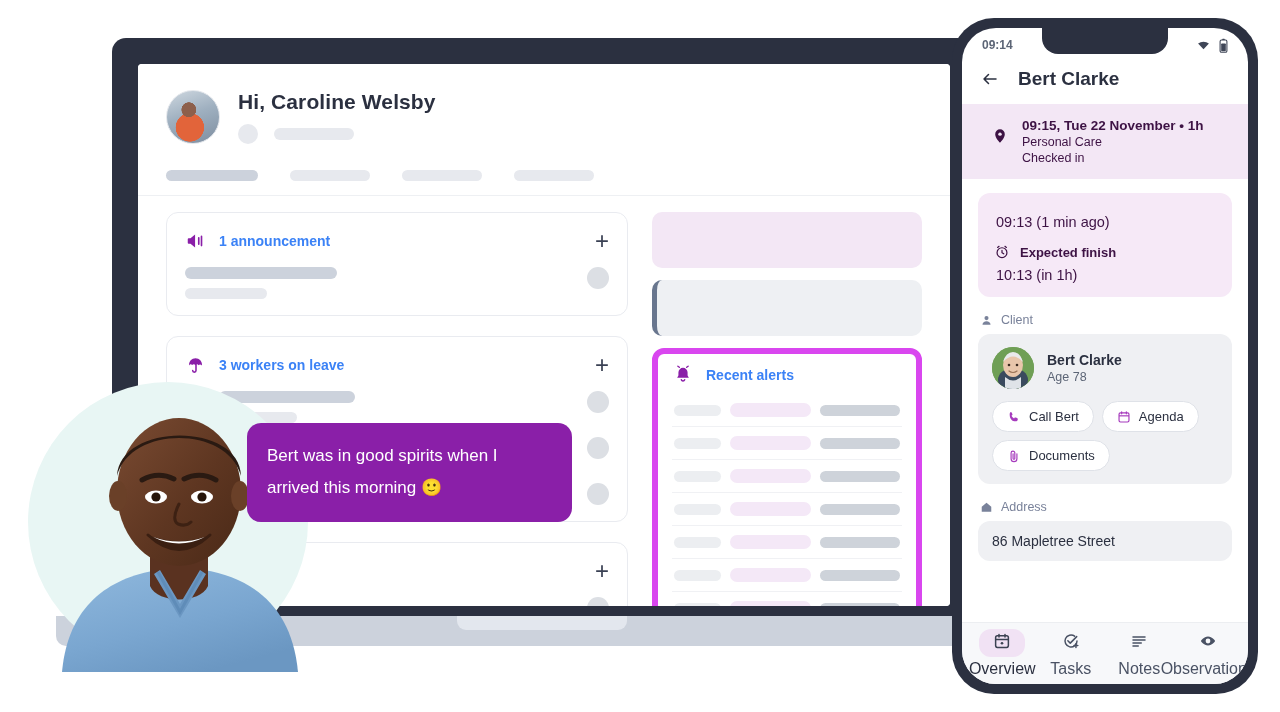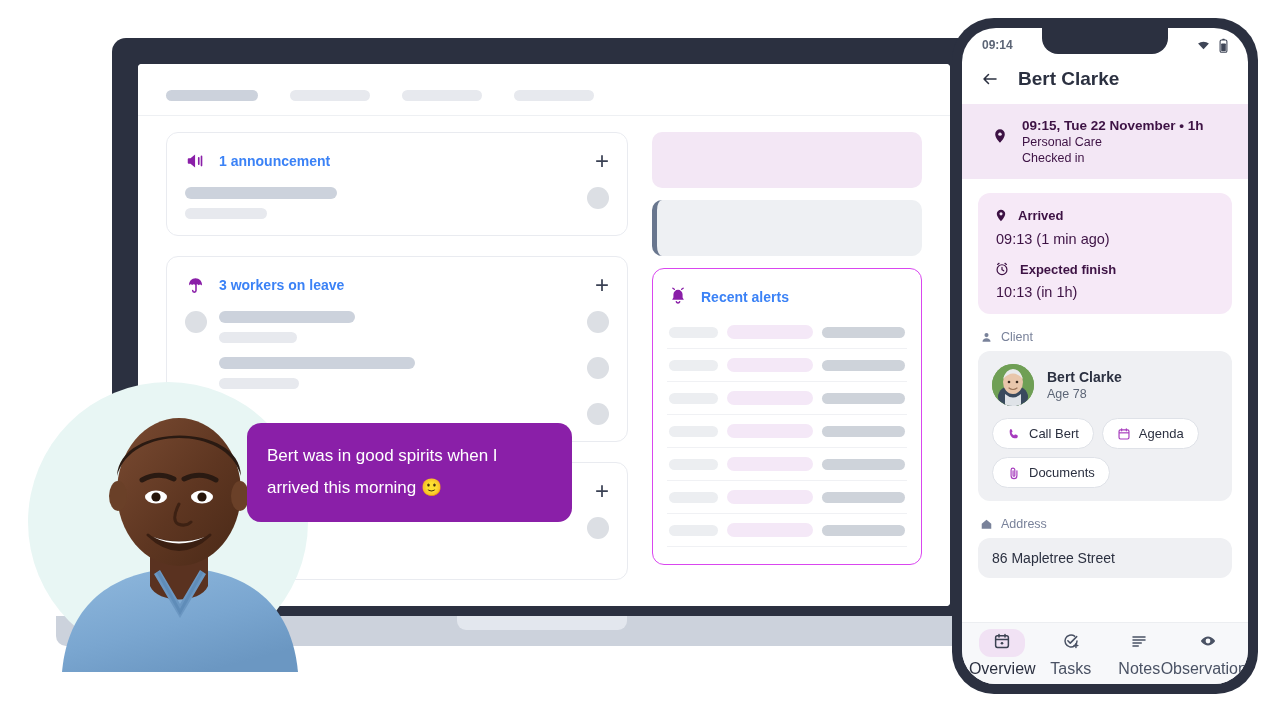--- a/index.html
+++ b/index.html
@@ -72,21 +72,21 @@
   .circ { width: 22px; height: 22px; border-radius: 50%; background: #dcdfe4; flex: none; }
 
   .wk-row { display: flex; align-items: flex-start; gap: 12px; margin-top: 14px; }
   .wk-lines { flex: 1; display: flex; flex-direction: column; gap: 9px; }
 
   .banner-pink { height: 56px; border-radius: 10px; background: #f3e7f5; }
   .banner-gray {
     height: 56px; border-radius: 10px; background: #eef0f3;
     border-left: 5px solid #69768e;
   }
-  .alerts-card { background: #fff; border: 1px solid #d946ef; border-radius: 12px; padding: 17px 14px; }
+  .alerts-card { background: #fff; border: 6px solid #d946ef; border-radius: 12px; padding: 10px 14px; }
   .alerts-head { display: flex; align-items: center; gap: 12px; margin-bottom: 8px; }
   .alert-row {
     display: flex; align-items: center; gap: 9px;
     padding: 9px 2px; border-bottom: 1px solid #f0f1f4;
   }
   .ar-a { width: 52px; height: 11px; border-radius: 6px; background: #eceef1; }
   .ar-b { width: 90px; height: 14px; border-radius: 7px; background: #f4e8f7; }
   .ar-c { width: 88px; height: 11px; border-radius: 6px; background: #ced3da; }
 
   
@@ -183,20 +183,30 @@
 </head>
 <body>
 
 <div id="stage">
 
   <div id="laptop">
     <div class="laptop-body">
       <div class="laptop-screen">
         <div class="dash">
 
+          <div class="dash-header">
+            <div class="avatar-lg"></div>
+            <div class="greet-block">
+              <div class="greet-title">Hi, Caroline Welsby</div>
+              <div class="greet-sub">
+                <div class="sk-dot"></div>
+                <div class="sk greet-bar"></div>
+              </div>
+            </div>
+          </div>
 
           <div class="dash-nav">
             <div class="sk-dark nav-pill w1"></div>
             <div class="sk nav-pill w2"></div>
             <div class="sk nav-pill w3"></div>
             <div class="sk nav-pill w4"></div>
           </div>
 
           <div class="dash-body">
 
@@ -421,27 +431,20 @@
         <div class="visit-lines">
           <div class="visit-when">09:15, Tue 22 November • 1h</div>
           <div class="visit-type">Personal Care</div>
           <div class="visit-status">Checked in</div>
         </div>
       </div>
 
       <div class="phone-scroll">
 
         <div class="arrive-card">
-          <div class="arrive-row">
-            <svg width="14" height="17" viewBox="0 0 24 24">
-              <path d="M12 2a7.2 7.2 0 0 0-7.2 7.2C4.8 15 12 22 12 22s7.2-7 7.2-12.8A7.2 7.2 0 0 0 12 2z" fill="#3d1244"></path>
-              <circle cx="12" cy="9.2" r="2.6" fill="#f6e9f7"></circle>
-            </svg>
-            <div class="arrive-label">Arrived</div>
-          </div>
           <div class="arrive-value">09:13 (1 min ago)</div>
 
           <div class="arrive-row">
             <svg width="16" height="16" viewBox="0 0 24 24">
               <circle cx="12" cy="13" r="7.4" fill="none" stroke="#3d1244" stroke-width="1.8"></circle>
               <path d="M12 9.4V13l2.6 1.8" fill="none" stroke="#3d1244" stroke-width="1.8" stroke-linecap="round"></path>
               <path d="M5.4 5.2 7.6 3.4M18.6 5.2 16.4 3.4" stroke="#3d1244" stroke-width="1.8" stroke-linecap="round" fill="none"></path>
             </svg>
             <div class="arrive-label">Expected finish</div>
           </div>

